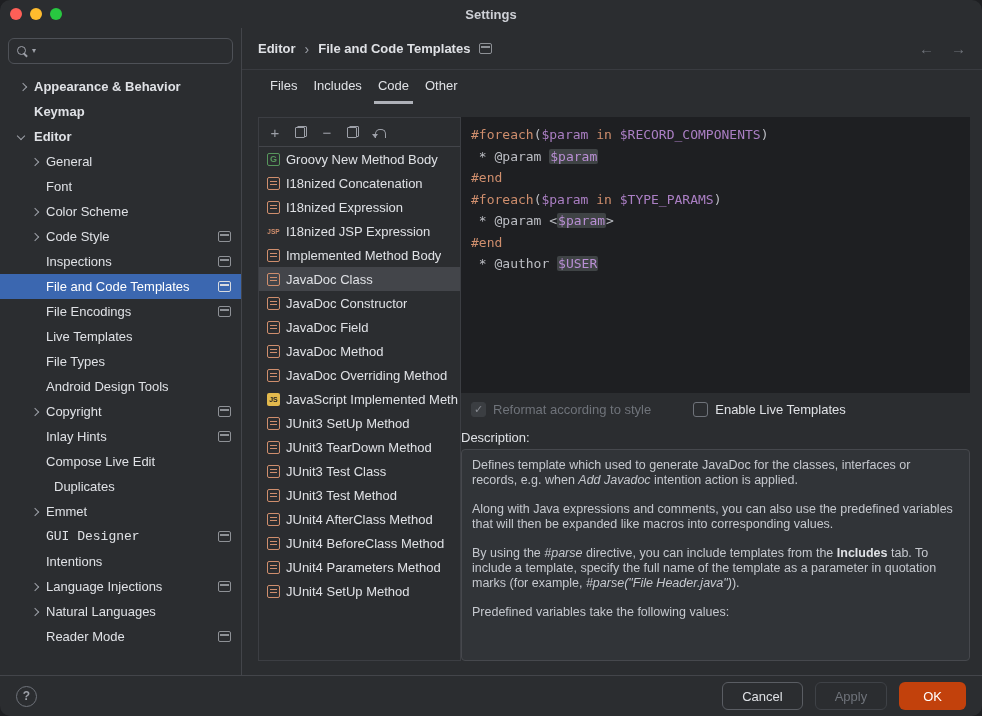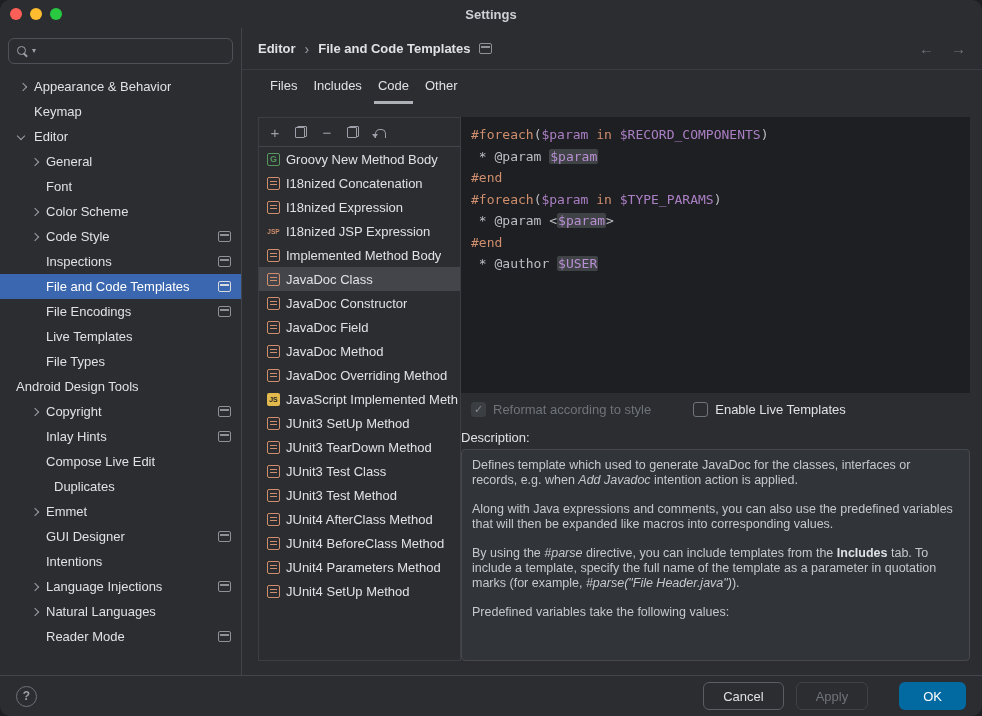--- a/index.html
+++ b/index.html
@@ -19,21 +19,21 @@
   
   .sidebar { flex:0 0 242px; width:242px; border-right:1px solid #43454a; display:flex; flex-direction:column; padding-top:10px; }
   .searchbox { margin:0 8px 10px; height:26px; border:1px solid #4e5157; border-radius:6px; display:flex; align-items:center; padding:0 7px; gap:3px; background:#2b2d30; }
   .search-icon { position:relative; width:13px; height:13px; flex:0 0 13px; }
   .search-icon::before { content:""; position:absolute; width:7px; height:7px; border:1.5px solid #9da0a8; border-radius:50%; left:1px; top:1px; }
   .search-icon::after { content:""; position:absolute; width:5px; height:1.5px; background:#9da0a8; transform:rotate(45deg); left:7px; top:9px; }
   .search-caret { color:#9da0a8; font-size:8px; line-height:1; }
   .searchbox input { flex:1; background:transparent; border:none; outline:none; color:#dfe1e5; font:13px "Liberation Sans",sans-serif; }
   .tree { flex:1; overflow:hidden; }
   .tree-item { height:25px; display:flex; align-items:center; padding-right:10px; cursor:default; }
-  .tree-item.top-level .tree-label { font-weight:normal; }
+  .tree-item.top-level .tree-label { font-weight:bold; }
   .tree-item.selected { background:#3b67b0; color:#ffffff; }
   .chev-slot { width:16px; flex:0 0 16px; display:flex; align-items:center; justify-content:flex-start; }
   .chev { width:6px; height:6px; border-right:1.6px solid #9da0a8; border-bottom:1.6px solid #9da0a8; display:inline-block; }
   .chev.right { transform:rotate(-45deg); margin-left:2px; }
   .chev.down { transform:rotate(45deg); margin-top:-2px; }
   .tree-label { white-space:nowrap; overflow:hidden; }
   .screen-icon { margin-left:auto; width:13px; height:11px; border:1.5px solid #8e9196; border-radius:2px; position:relative; flex:0 0 13px; }
   .screen-icon::after { content:""; position:absolute; left:1px; right:1px; top:2px; height:1.5px; background:#8e9196; }
   .selected .screen-icon, .selected .screen-icon::after { border-color:#d7dae0; background-color:transparent; }
   .selected .screen-icon::after { background:#d7dae0; }
@@ -97,21 +97,21 @@
   .desc-box { flex:1; border:1px solid #46484d; border-radius:4px; background:#313438; padding:8px 10px; font-size:12.5px; line-height:15px; color:#c5c8ce; overflow:hidden; }
   .desc-p { margin-bottom:14px; }
   .desc-p b { color:#dfe1e5; }
 
   
   .footer { flex:0 0 41px; border-top:1px solid #43454a; display:flex; align-items:center; padding:0 16px; gap:12px; }
   .help-btn { width:21px; height:21px; border-radius:50%; border:1.5px solid #6f737a; color:#9da0a8; display:flex; align-items:center; justify-content:center; font-size:12px; font-weight:bold; }
   .footer .spacer { flex:1; }
   .btn { height:28px; padding:0 19px; border-radius:6px; display:flex; align-items:center; justify-content:center; font-size:13px; background:#2b2d30; border:1px solid #5a5d63; color:#dfe1e5; }
   .btn.disabled { border-color:#3f4247; color:#6f737a; }
-  .btn.primary { background:#0369a1; border:none; color:#ffffff; padding:0 24px;margin-left:19px; }
+  .btn.primary { background:#c2410c; border:none; color:#ffffff; padding:0 24px; }
 </style>
 </head>
 <body>
 
 <div class="window">
 
   <div class="titlebar">
     <div class="traffic">
       <span class="light red"></span>
       <span class="light yellow"></span>
@@ -184,21 +184,21 @@
             <span class="screen-icon"></span>
           </div>
           <div class="tree-item" style="padding-left: 30px;">
             <span class="chev-slot"></span>
             <span class="tree-label">Live Templates</span>
           </div>
           <div class="tree-item" style="padding-left: 30px;">
             <span class="chev-slot"></span>
             <span class="tree-label">File Types</span>
           </div>
-          <div class="tree-item" style="">
+          <div class="tree-item" style="padding-left: 30px;">
             <span class="chev-slot"></span>
             <span class="tree-label">Android Design Tools</span>
           </div>
           <div class="tree-item" style="padding-left: 30px;">
             <span class="chev-slot">
               <span class="chev right"></span>
             </span>
             <span class="tree-label">Copyright</span>
             <span class="screen-icon"></span>
           </div>
@@ -214,21 +214,21 @@
           <div class="tree-item" style="padding-left: 38px;">
             <span class="chev-slot"></span>
             <span class="tree-label">Duplicates</span>
           </div>
           <div class="tree-item" style="padding-left: 30px;">
             <span class="chev-slot">
               <span class="chev right"></span>
             </span>
             <span class="tree-label">Emmet</span>
           </div>
-          <div class="tree-item" style="padding-left: 30px;">
+          <div class="tree-item" style="padding-left: 30px; font-family: Liberation Mono, monospace;">
             <span class="chev-slot"></span>
             <span class="tree-label">GUI Designer</span>
             <span class="screen-icon"></span>
           </div>
           <div class="tree-item" style="padding-left: 30px;">
             <span class="chev-slot"></span>
             <span class="tree-label">Intentions</span>
           </div>
           <div class="tree-item" style="padding-left: 30px;">
             <span class="chev-slot">

